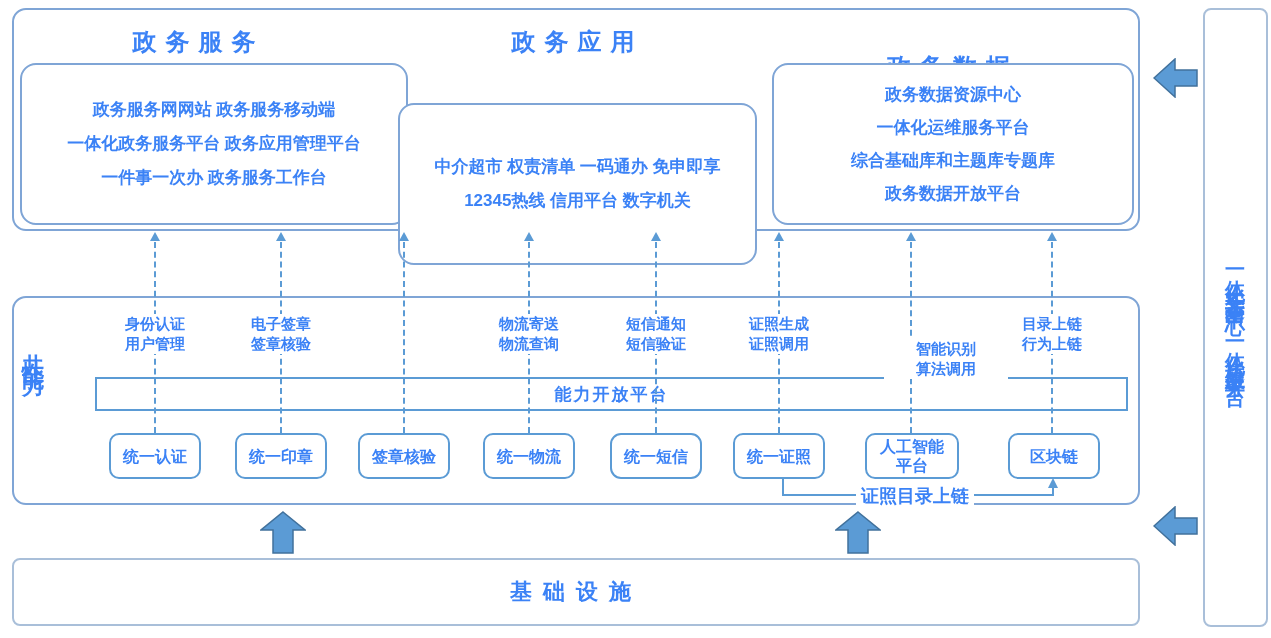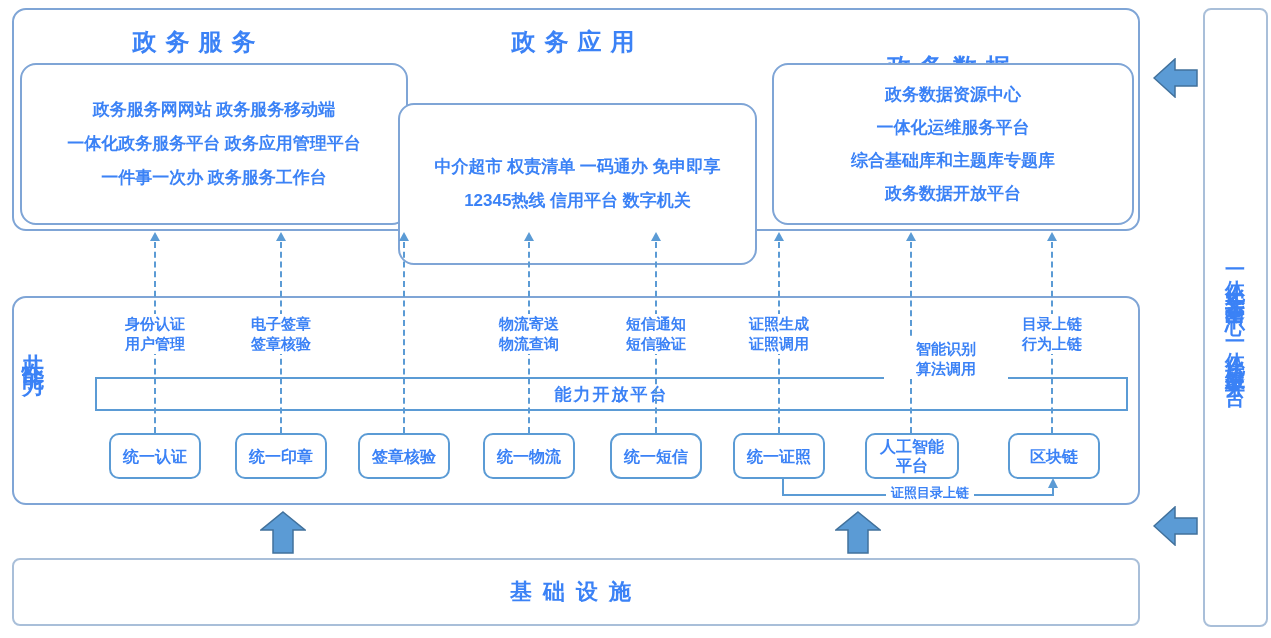--- a/index.html
+++ b/index.html
@@ -69,22 +69,22 @@
   .conn-seg { position:absolute; background:transparent; z-index:2; }
   .conn-v1 { left:782px; top:479px; height:17px; border-left:2px solid #5b9bd5; }
   .conn-h1 { left:782px; top:494px; width:272px; border-top:2px solid #5b9bd5; }
   .conn-v2 { left:1052px; top:487px; height:9px; border-left:2px solid #5b9bd5; }
   .conn-head {
     position:absolute; left:1048px; top:478px; width:0; height:0; z-index:2;
     border-left:5px solid transparent; border-right:5px solid transparent;
     border-bottom:10px solid #5b9bd5;
   }
   .conn-label {
-    position:absolute; left:886px; top:484px; z-index:3;
-    font-size:13px; background:#fff; padding:0 5px; white-space:nowrap;
+    position:absolute; left:856px; top:484px; z-index:3;
+    font-size:18px; background:#fff; padding:0 5px; white-space:nowrap;
   }
   
   .bottom-box {
     position:absolute; left:12px; top:558px; width:1128px; height:68px;
     border:2px solid #a9bfd9; border-radius:8px; background:#fff;
     display:flex; align-items:center; justify-content:center;
     font-size:22px; letter-spacing:11px;
   }
   
   .sidebar {

